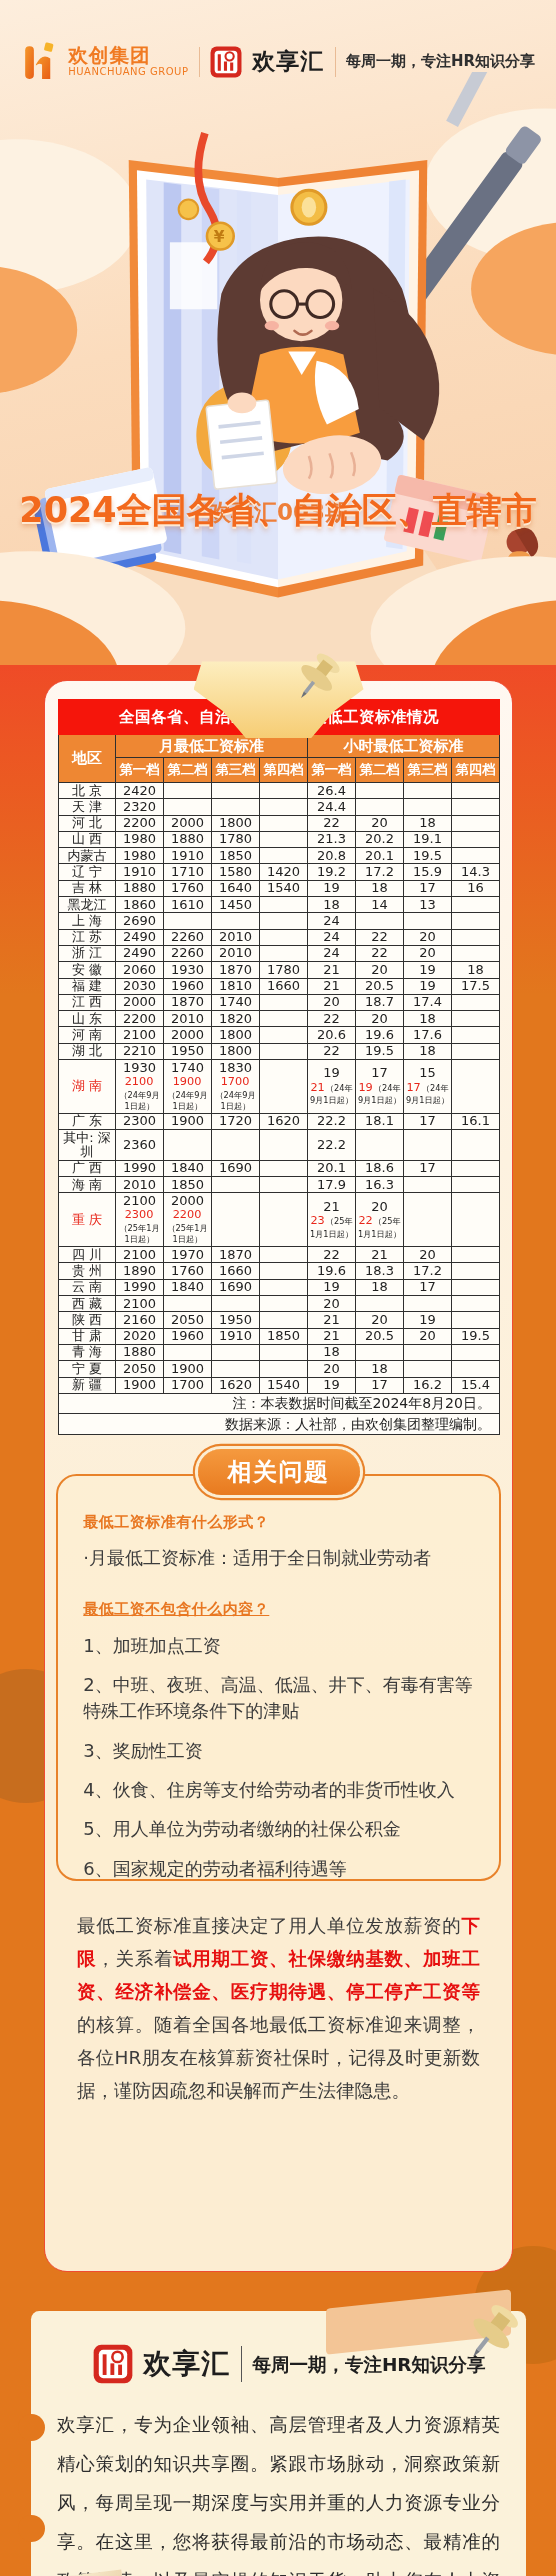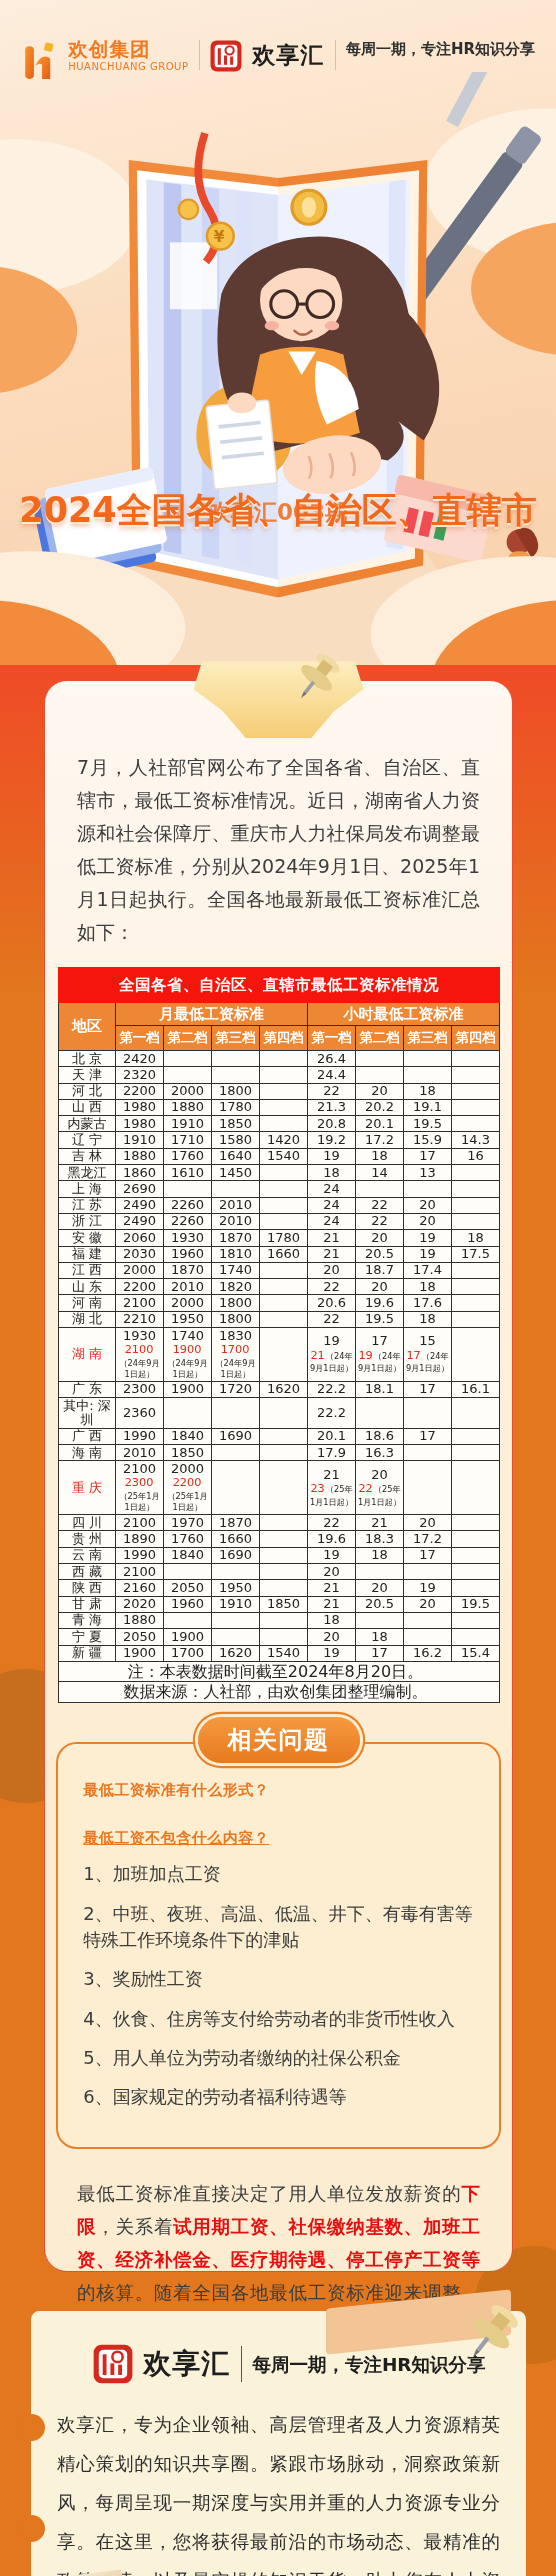--- a/index.html
+++ b/index.html
@@ -4,21 +4,21 @@
 <style>
   html,body{margin:0;padding:0;background:#fff;}
   *{box-sizing:border-box;}
   #page{position:relative;width:556px;height:2884px;margin:0 auto;overflow:hidden;
         background:#e2771d;font-family:"DejaVu Sans",sans-serif;}
 
   
   .hero{position:absolute;top:0;left:0;width:556px;height:670px;
         background:linear-gradient(168deg,#fdeedd 0%,#fbdcbd 48%,#f8d0ab 100%);}
   .hero-art{position:absolute;top:72px;left:0;}
-  .brandbar{position:absolute;top:40px;left:0;width:100%;display:flex;align-items:flex-start;justify-content:center;gap:10.3px;z-index:5;}
+  .brandbar{position:absolute;top:40px;left:0;width:100%;display:flex;align-items:center;justify-content:center;gap:10.3px;z-index:5;}
   .hc-name{font-size:19.6px;font-weight:900;color:#f07a22;line-height:1.05;letter-spacing:1px;}
   .hc-en{font-size:10px;font-weight:400;color:#f07a22;letter-spacing:0.5px;}
   .v-div{width:1px;height:30px;background:#e9bb95;}
   .hx-name{font-size:23px;font-weight:900;color:#1e1e1e;letter-spacing:1px;}
   .tagline{font-size:15px;font-weight:700;color:#2f2f2f;}
   .issue{position:absolute;top:461px;width:100%;text-align:center;font-size:23px;font-weight:800;color:#ee7f3a;z-index:4;margin-top:36px;}
   .t1{position:absolute;top:487px;width:100%;text-align:center;font-size:35px;font-weight:900;color:#f2691d;white-space:nowrap;
       text-shadow:0 1.5px 0 #ffe9d2,0 3.6px 5.2px rgba(203,82,8,.35);z-index:4;}
   .t2{position:absolute;top:533px;width:100%;text-align:center;font-size:55px;font-weight:900;color:#f2691d;letter-spacing:3.1px;
       text-shadow:0 2.1px 0 #ffe9d2,0 4.6px 6.2px rgba(203,82,8,.35);z-index:4;}
@@ -45,21 +45,21 @@
   table.wage th,table.wage td{border:1px solid #2f2f2f;text-align:center;padding:0.5px 1px;overflow:hidden;}
   tr.t-title th{background:#f5150b;color:#fff;font-size:15.5px;font-weight:800;height:35px;border-color:#f5150b;letter-spacing:0.5px;}
   tr.t-group th{background:#ee8733;color:#fff;font-size:15px;font-weight:800;height:23px;}
   tr.t-tier th{background:#ee8733;color:#fff;font-size:13.4px;font-weight:800;height:25px;}
   table.wage td{font-size:13px;color:#222;height:16px;line-height:1.1;}
   td.region{font-size:13px;}
   tr.hl td.region{color:#e8271b;}
   .cell2{font-size:8.8px;line-height:1.3;color:#222;}
   .redv{color:#e8271b;font-size:11.3px;margin-right:1px;}
   .notev{font-size:8.2px;}
-  tr.t-note td{font-size:16px;text-align:center;padding-right:8.2px;height:20.6px;color:#222;}
+  tr.t-note td{font-size:14px;text-align:right;padding-right:8.2px;height:20.6px;color:#222;}
 
   
   .faq{position:relative;margin:39px 11.3px 0;height:407px;border:2.1px solid #e8822a;border-radius:20.6px;background:rgba(253,238,208,.6);}
   .faq-badge{position:absolute;top:-27px;left:50%;transform:translateX(-50%);background:linear-gradient(180deg,#f59a3f,#e87a1f);
              color:#fff;font-size:24px;font-weight:900;padding:7.2px 30px;border-radius:28px;letter-spacing:1.5px;
              box-shadow:0 0 0 3.1px #fcedd2,0 0 0 5.2px #e8822a;}
   .faq-q{color:#e87722;font-size:15px;font-weight:800;margin:0 0 0 25px;letter-spacing:0.5px;}
   .faq-q.first{padding-top:37px;}
   .faq-q.second{margin-top:29px;text-decoration:underline;}
   .faq-item{font-size:18px;color:#3c3c3c;margin:13.4px 25px 0;line-height:26px;}
@@ -227,21 +227,20 @@
     <svg class="pin pin-ribbon" viewBox="0 0 100 100">
       <g transform="rotate(38 50 50)">
         <ellipse cx="50" cy="26" rx="22" ry="10" fill="#f0dba2"></ellipse>
         <rect x="40" y="26" width="20" height="28" fill="#d9bc72"></rect>
         <ellipse cx="50" cy="56" rx="30" ry="12" fill="#e6cc8a"></ellipse>
         <rect x="47" y="64" width="6" height="22" fill="#9aa0a8"></rect>
         <polygon points="47,86 53,86 50,97" fill="#6b7078"></polygon>
       </g>
     </svg>
 
-    <div class="intro">7月，人社部官网公布了全国各省、自治区、直辖市，最低工资标准情况。近日，湖南省人力资源和社会保障厅、重庆市人力社保局发布调整最低工资标准，分别从2024年9月1日、2025年1月1日起执行。全国各地最新最低工资标准汇总如下：</div>
 
     <table class="wage">
       <colgroup>
         <col style="width:57px">
         <col style="width:48px">
           <col style="width:48px">
           <col style="width:48px">
           <col style="width:48px">
         <col style="width:48px">
           <col style="width:48px">
@@ -658,20 +657,21 @@
         </tr>
         <tr class="t-note">
           <td colspan="9">数据来源：人社部，由欢创集团整理编制。</td>
         </tr>
       </tfoot>
     </table>
 
     <div class="faq">
       <div class="faq-badge">相关问题</div>
       <div class="faq-q first">最低工资标准有什么形式？</div>
+      <div class="faq-item">·月最低工资标准：适用于全日制就业劳动者</div>
       <div class="faq-q second">最低工资不包含什么内容？</div>
       <div class="faq-item">1、加班加点工资</div>
       <div class="faq-item">2、中班、夜班、高温、低温、井下、有毒有害等特殊工作环境条件下的津贴</div>
       <div class="faq-item">3、奖励性工资</div>
       <div class="faq-item">4、伙食、住房等支付给劳动者的非货币性收入</div>
       <div class="faq-item">5、用人单位为劳动者缴纳的社保公积金</div>
       <div class="faq-item">6、国家规定的劳动者福利待遇等</div>
     </div>
 
     <div class="outro" id="outro-p"><span>最低工资标准直接决定了用人单位发放薪资的</span><span class="red-em">下限</span><span>，关系着</span><span class="red-em">试用期工资、社保缴纳基数、加班工资、经济补偿金、医疗期待遇、停工停产工资等</span><span>的核算。随着全国各地最低工资标准迎来调整，各位HR朋友在核算薪资社保时，记得及时更新数据，谨防因疏忽和误解而产生法律隐患。</span></div>

